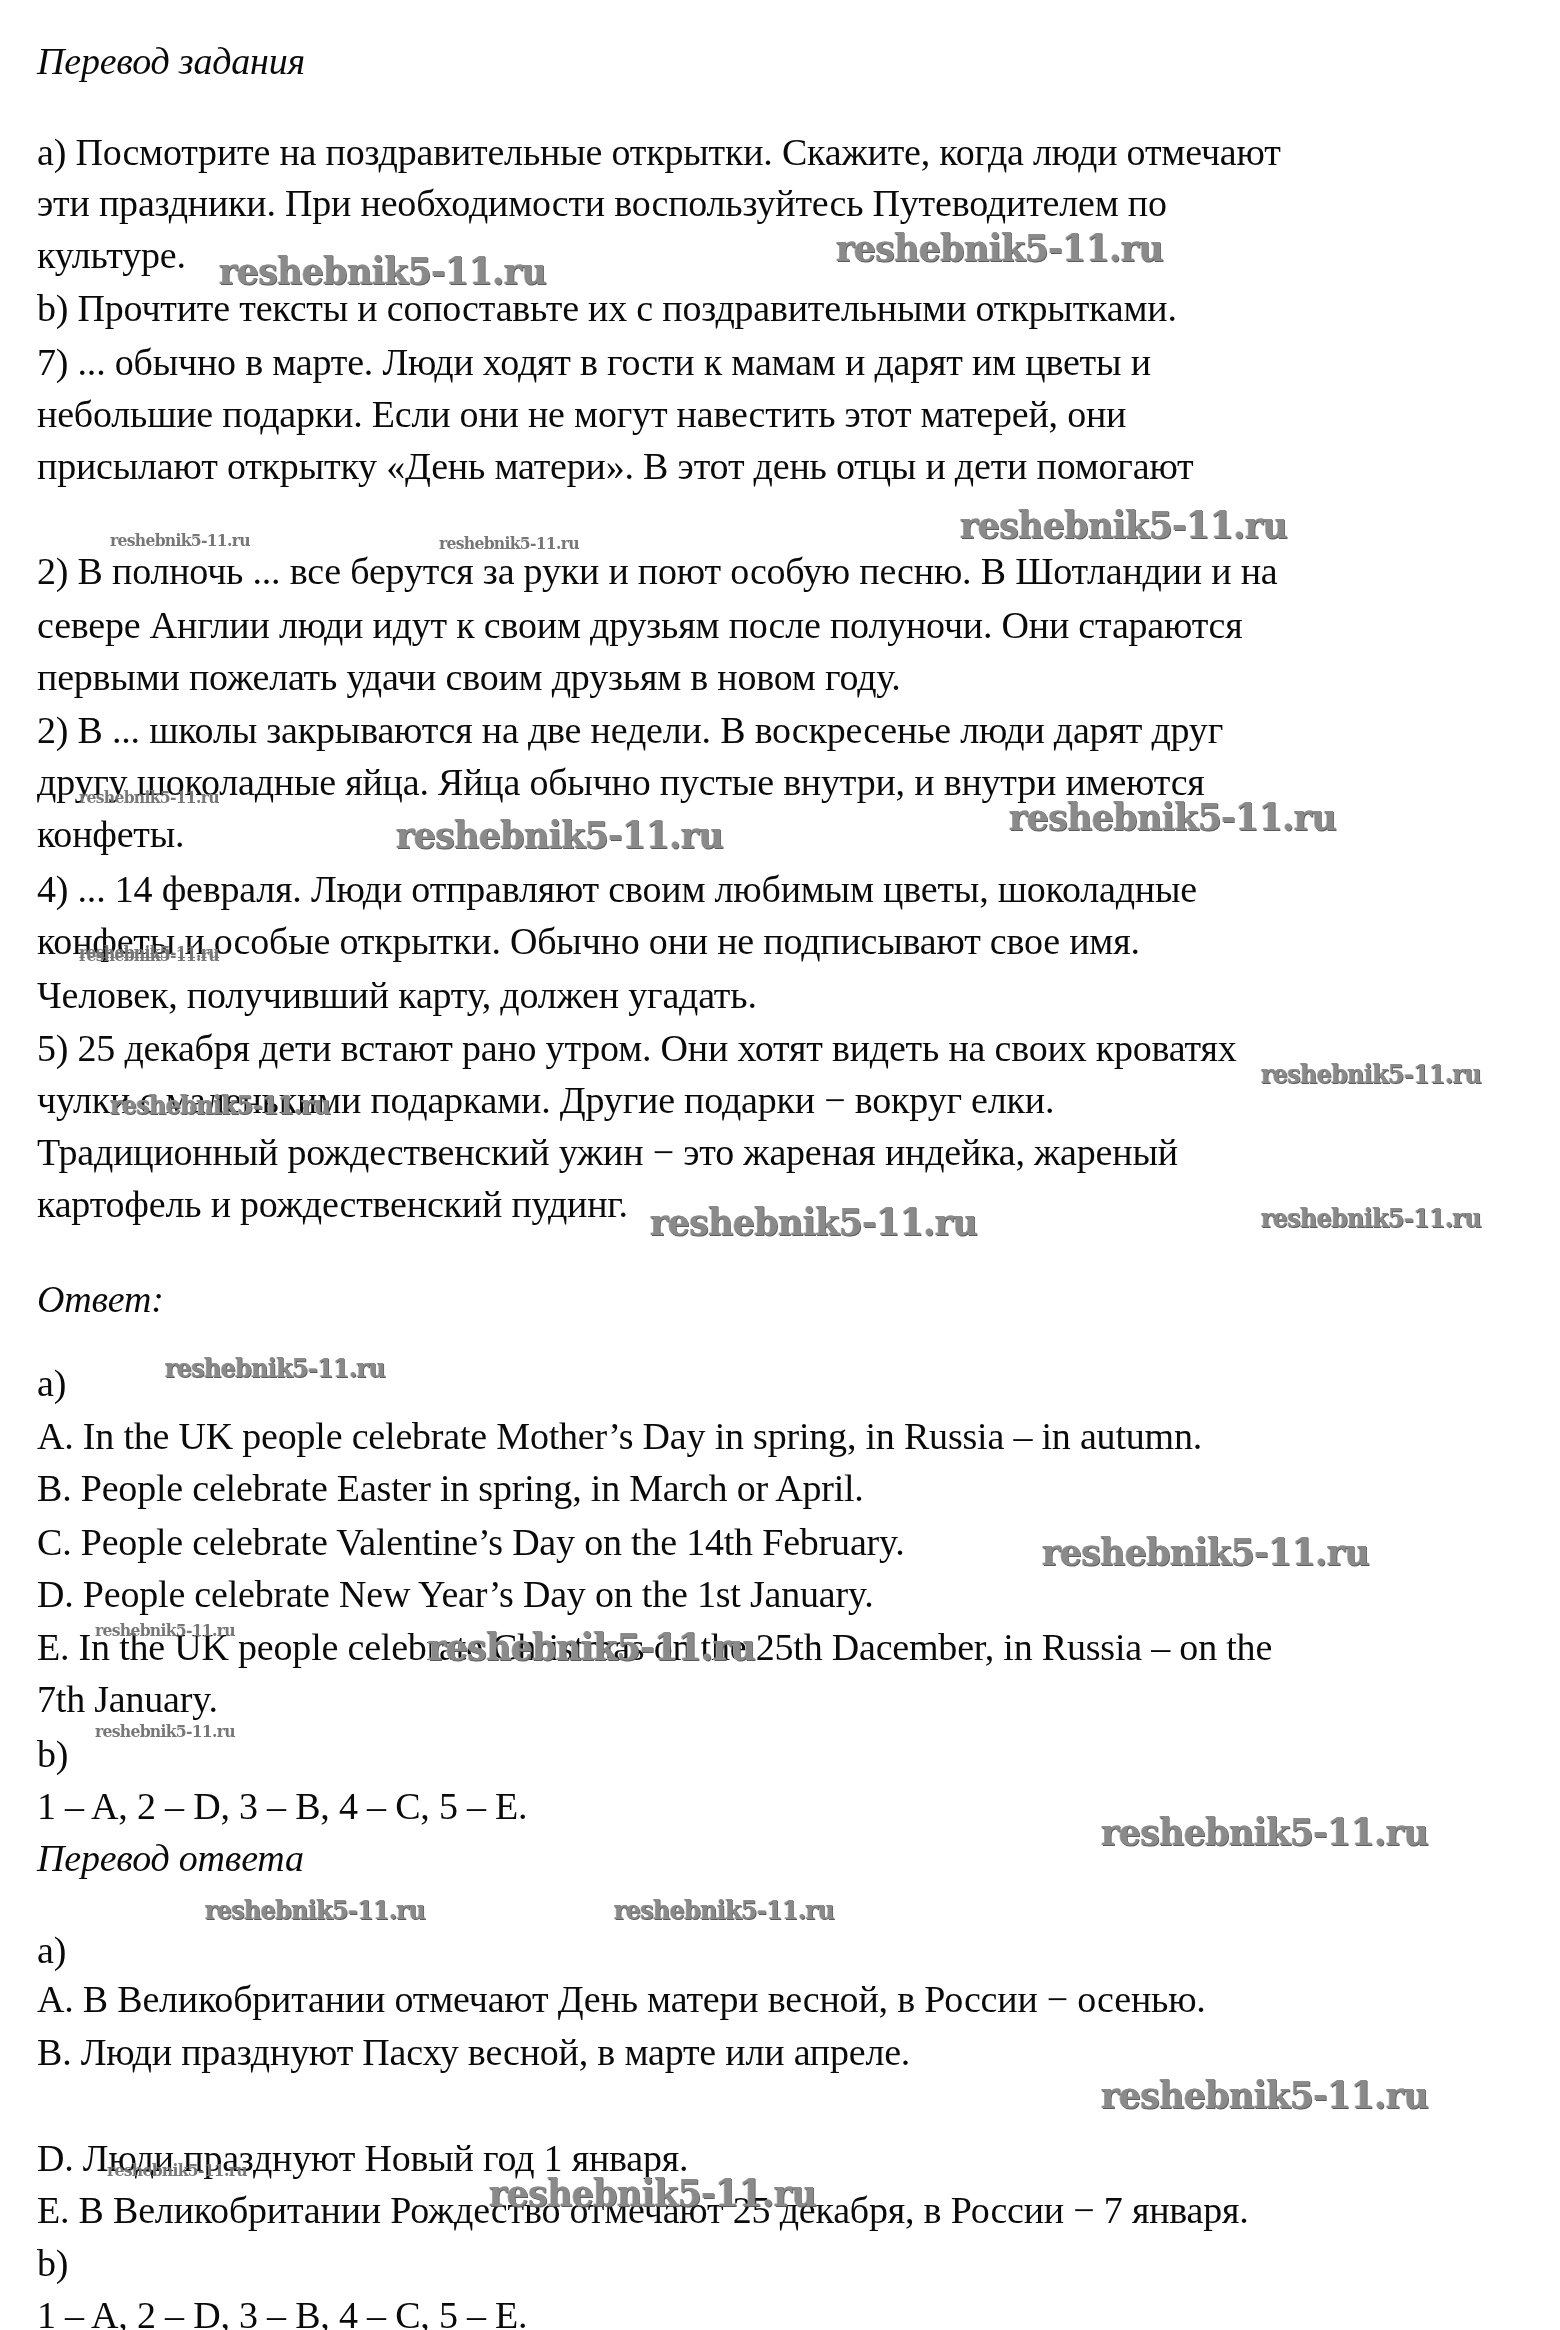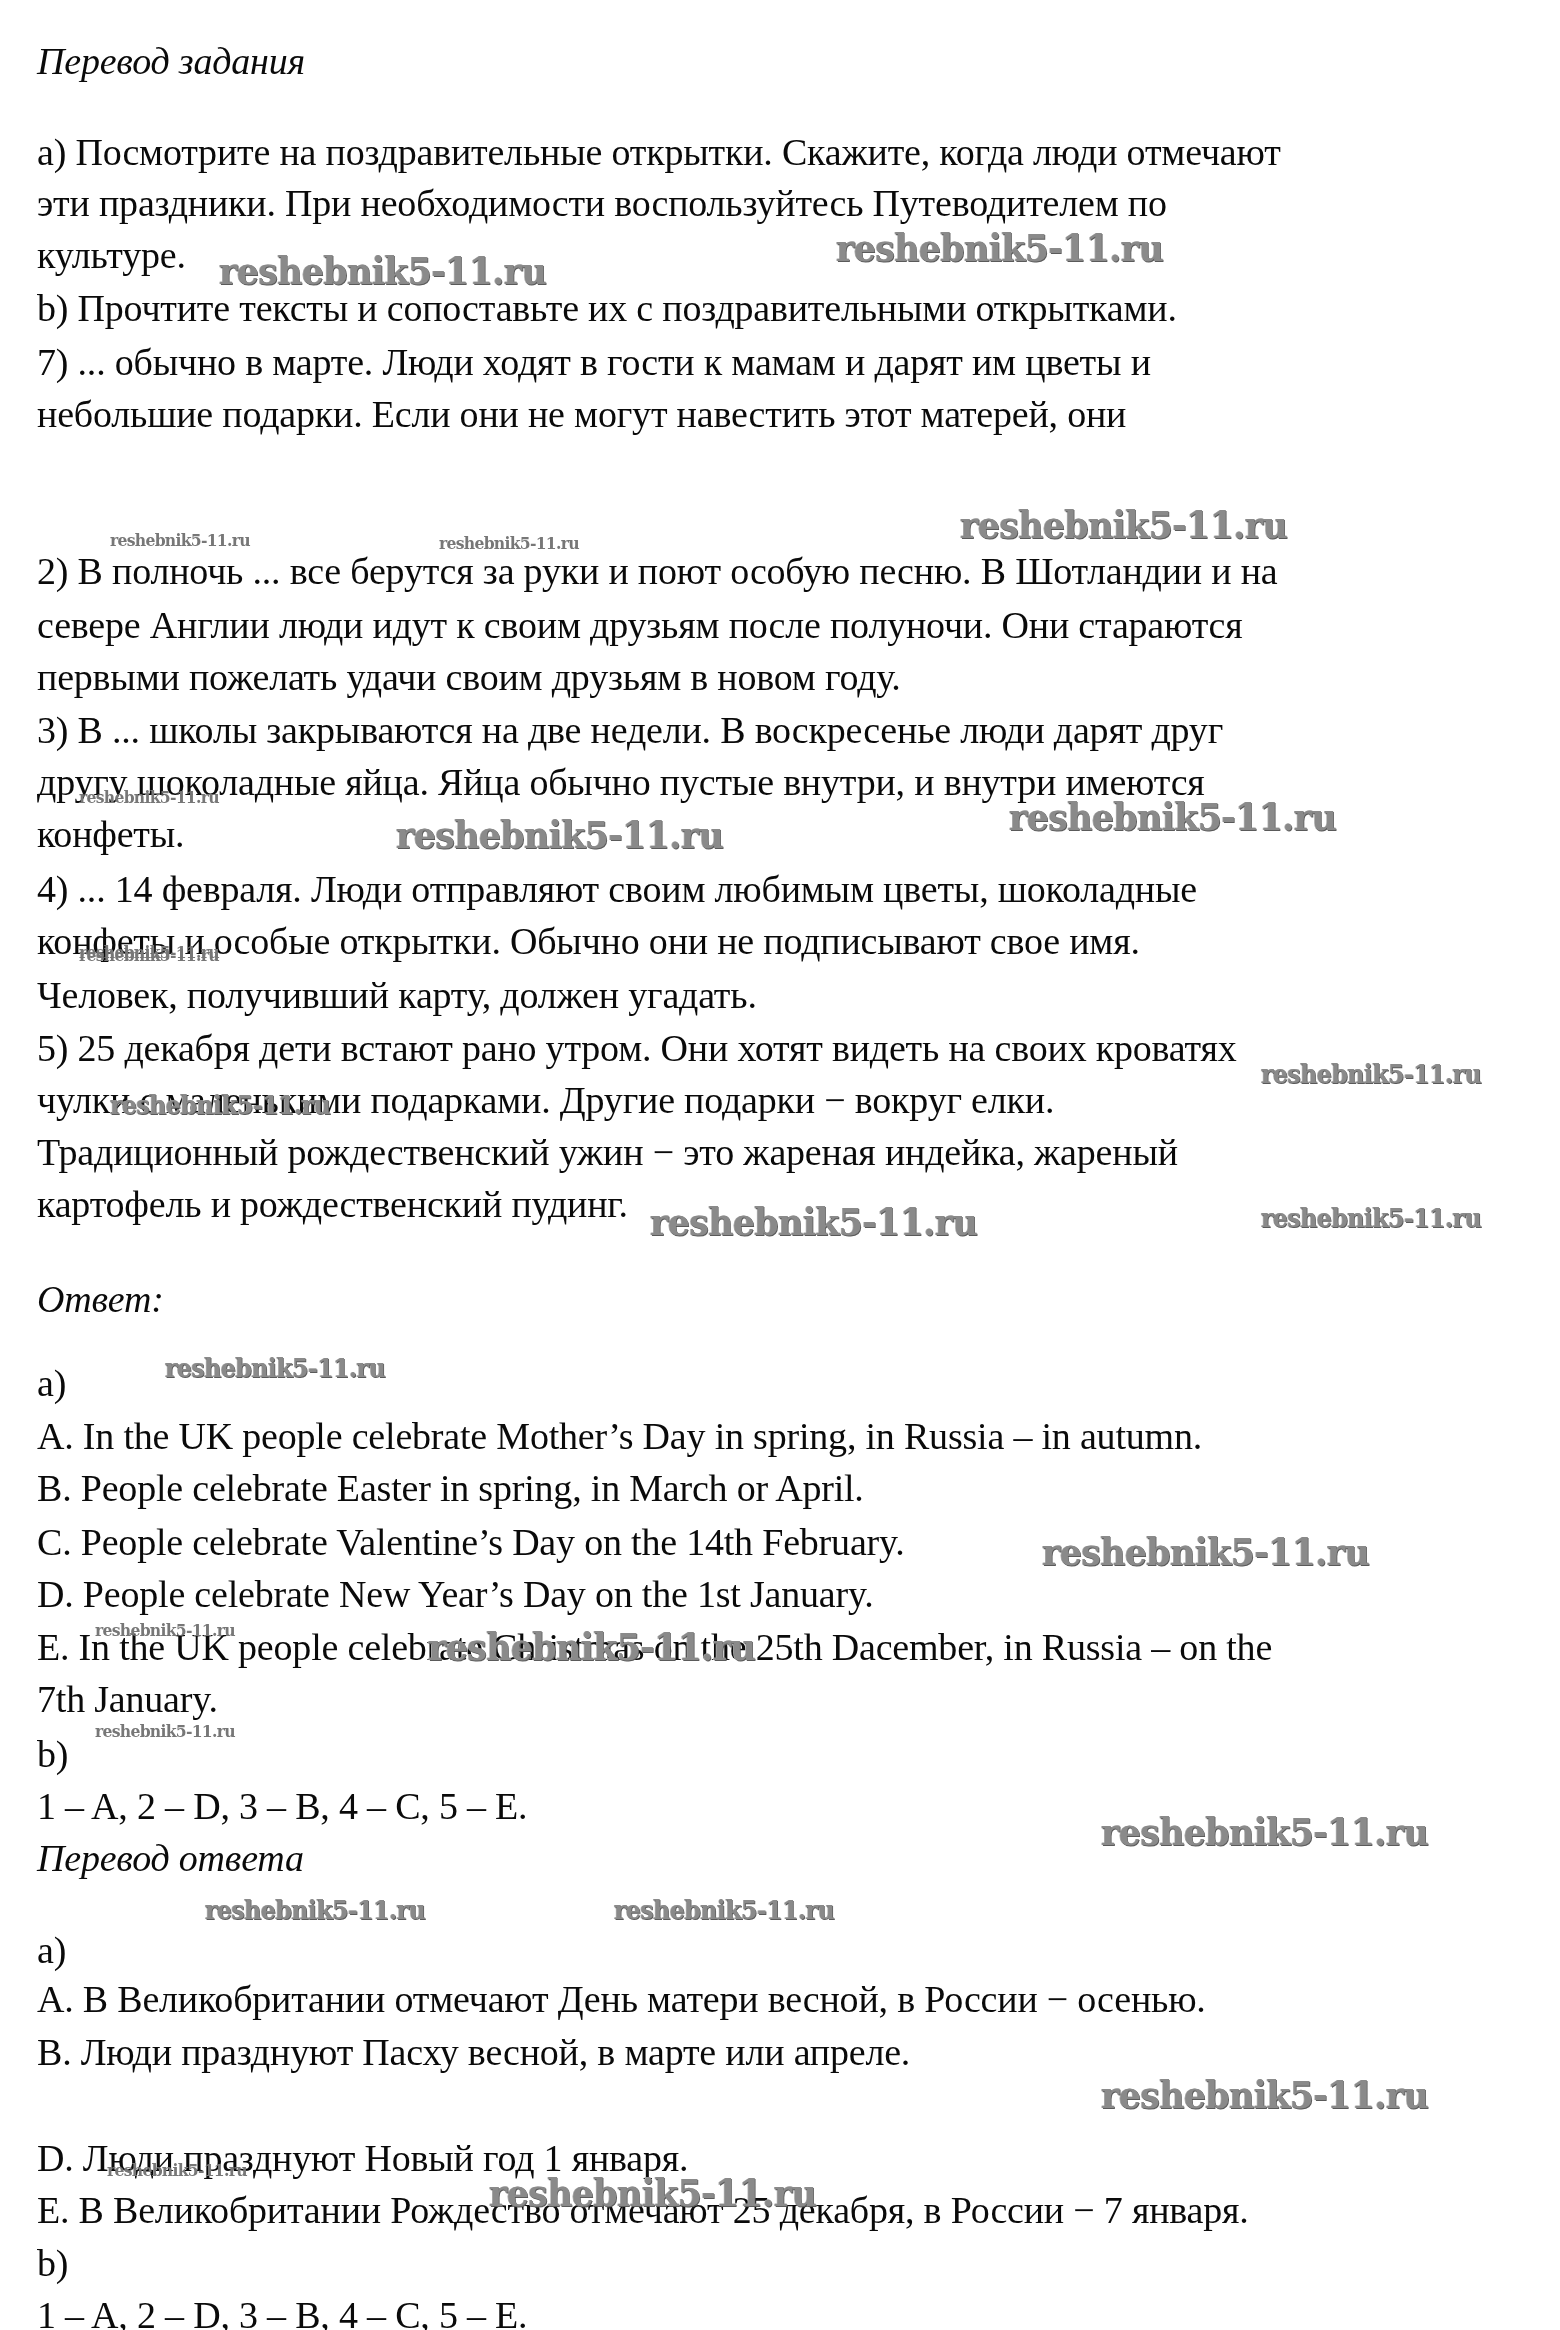--- a/index.html
+++ b/index.html
@@ -29,24 +29,25 @@
 
 <div class="page">
 
   <div class="line heading" style="top:37px">Перевод задания</div>
   <div class="line" style="top:128px">a) Посмотрите на поздравительные открытки. Скажите, когда люди отмечают</div>
   <div class="line" style="top:179px">эти праздники. При необходимости воспользуйтесь Путеводителем по</div>
   <div class="line" style="top:231px">культуре.</div>
   <div class="line" style="top:284px">b) Прочтите тексты и сопоставьте их с поздравительными открытками.</div>
   <div class="line" style="top:338px">7) ... обычно в марте. Люди ходят в гости к мамам и дарят им цветы и</div>
   <div class="line" style="top:390px">небольшие подарки. Если они не могут навестить этот матерей, они</div>
+  <div class="line" style="top:442px">присылают открытку «День матери». В этот день отцы и дети помогают</div>
   <div class="line" style="top:547px">2) В полночь ... все берутся за руки и поют особую песню. В Шотландии и на</div>
   <div class="line" style="top:601px">севере Англии люди идут к своим друзьям после полуночи. Они стараются</div>
   <div class="line" style="top:653px">первыми пожелать удачи своим друзьям в новом году.</div>
-  <div class="line" style="top:706px">3) В ... школы закрываются на две недели. В воскресенье люди дарят друг</div>
+  <div class="line" style="top:706px">2) В ... школы закрываются на две недели. В воскресенье люди дарят друг</div>
   <div class="line" style="top:758px">другу шоколадные яйца. Яйца обычно пустые внутри, и внутри имеются</div>
   <div class="line" style="top:810px">конфеты.</div>
   <div class="line" style="top:865px">4) ... 14 февраля. Люди отправляют своим любимым цветы, шоколадные</div>
   <div class="line" style="top:917px">конфеты и особые открытки. Обычно они не подписывают свое имя.</div>
   <div class="line" style="top:971px">Человек, получивший карту, должен угадать.</div>
   <div class="line" style="top:1024px">5) 25 декабря дети встают рано утром. Они хотят видеть на своих кроватях</div>
   <div class="line" style="top:1076px">чулки с маленькими подарками. Другие подарки − вокруг елки.</div>
   <div class="line" style="top:1128px">Традиционный рождественский ужин − это жареная индейка, жареный</div>
   <div class="line" style="top:1180px">картофель и рождественский пудинг.</div>
 

